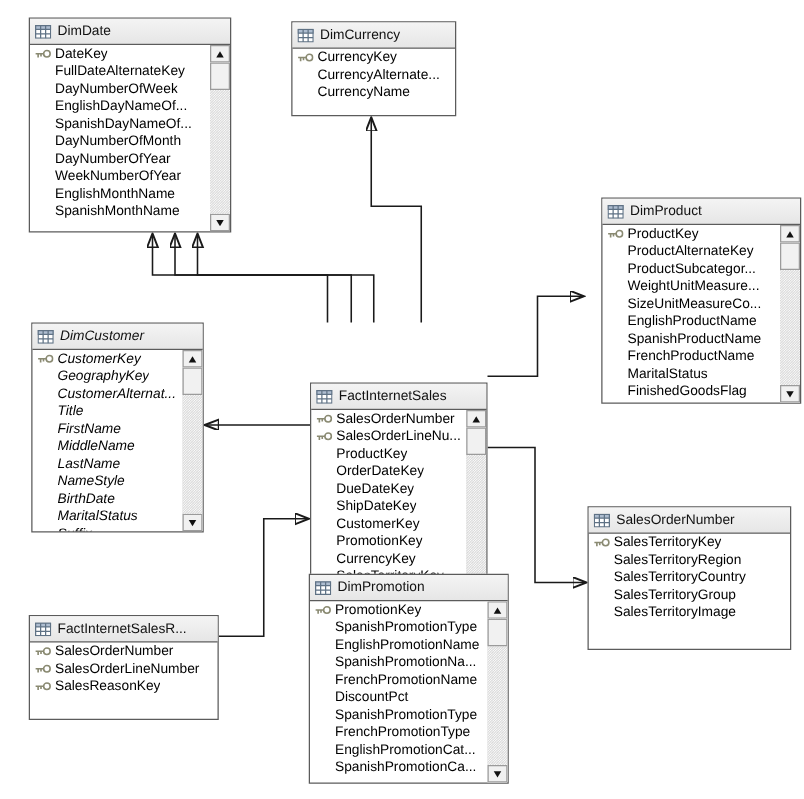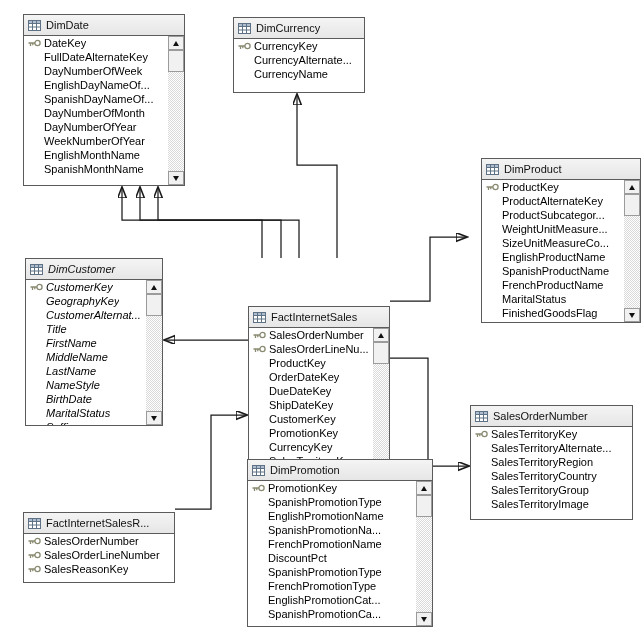--- a/index.html
+++ b/index.html
@@ -410,43 +410,39 @@
             <span class="kicon">
               <svg width="13" height="8" viewBox="0 0 13 8">
                 <circle cx="9.5" cy="4" r="2.6" fill="none" stroke="#8a8a72" stroke-width="1.3"></circle>
                 <path d="M0.5,4 H7 M2.5,4 V7 M4.8,4 V6.2" stroke="#8a8a72" stroke-width="1.3" fill="none"></path>
               </svg>
             </span>
             <span class="fname">SalesTerritoryKey</span>
           </div>
           <div class="row">
             <span class="kicon"></span>
-            <span class="fname">SalesTerritoryAlternate...</span>
-          </div>
-          <div class="row">
-            <span class="kicon"></span>
             <span class="fname">SalesTerritoryRegion</span>
           </div>
           <div class="row">
             <span class="kicon"></span>
             <span class="fname">SalesTerritoryCountry</span>
           </div>
           <div class="row">
             <span class="kicon"></span>
             <span class="fname">SalesTerritoryGroup</span>
           </div>
           <div class="row">
             <span class="kicon"></span>
             <span class="fname">SalesTerritoryImage</span>
           </div>
         </div>
     </div>
   </div>
 
-  <div class="tbl" style="left:23px;top:512px;width:152px;height:71px;">
+  <div class="tbl" style="left:23px;top:492px;width:152px;height:84px;">
     <div class="tbl-h">
       <svg width="13" height="11" viewBox="0 0 13 11">
           <rect x="0.5" y="0.5" width="12" height="10" fill="#fff" stroke="#5f7285"></rect>
           <rect x="0.5" y="0.5" width="12" height="3" fill="#aebdd0" stroke="#5f7285"></rect>
           <path d="M4.5,0.5 V10.5 M8.5,0.5 V10.5 M0.5,7 H12.5" stroke="#5f7285"></path>
         </svg>
       <span class="tbl-title">FactInternetSalesR...</span>
     </div>
     <div class="tbl-body">
       <div class="rows">
@@ -474,21 +470,21 @@
                 <circle cx="9.5" cy="4" r="2.6" fill="none" stroke="#8a8a72" stroke-width="1.3"></circle>
                 <path d="M0.5,4 H7 M2.5,4 V7 M4.8,4 V6.2" stroke="#8a8a72" stroke-width="1.3" fill="none"></path>
               </svg>
             </span>
             <span class="fname">SalesReasonKey</span>
           </div>
         </div>
     </div>
   </div>
 
-  <div class="tbl" style="left:247px;top:459px;width:186px;height:168px;">
+  <div class="tbl" style="left:247px;top:459px;width:160px;height:168px;">
     <div class="tbl-h">
       <svg width="13" height="11" viewBox="0 0 13 11">
           <rect x="0.5" y="0.5" width="12" height="10" fill="#fff" stroke="#5f7285"></rect>
           <rect x="0.5" y="0.5" width="12" height="3" fill="#aebdd0" stroke="#5f7285"></rect>
           <path d="M4.5,0.5 V10.5 M8.5,0.5 V10.5 M0.5,7 H12.5" stroke="#5f7285"></path>
         </svg>
       <span class="tbl-title">DimPromotion</span>
     </div>
     <div class="tbl-body">
       <div class="rows">

